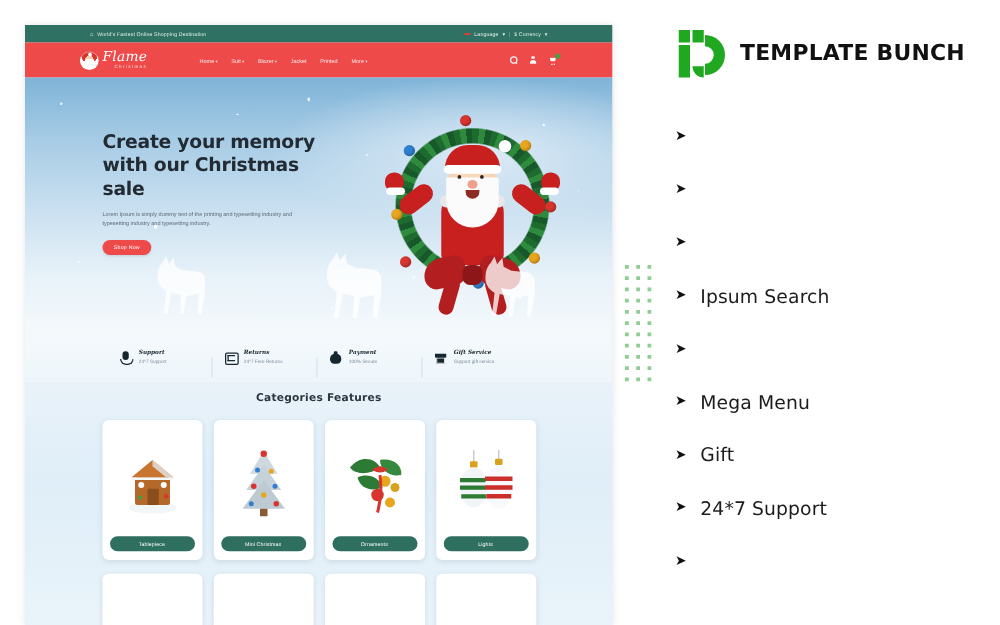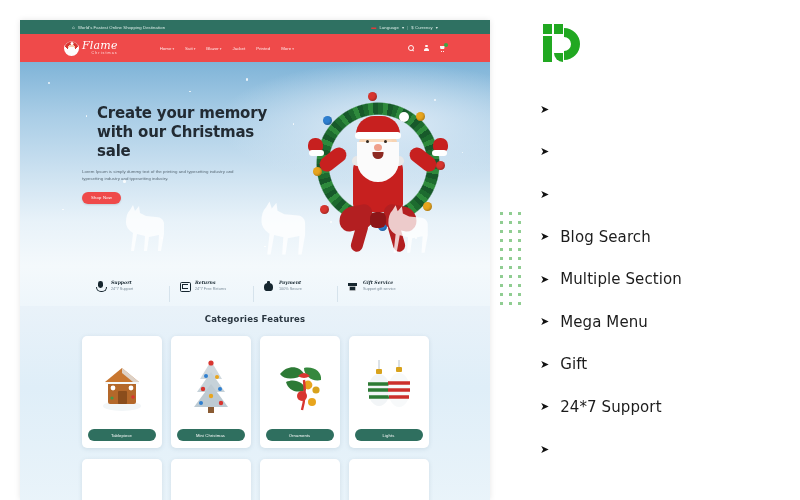--- a/index.html
+++ b/index.html
@@ -110,21 +110,21 @@
     position: relative; height: 204px; overflow: hidden;
     background:
       radial-gradient(ellipse 60% 50% at 78% 30%, #dceaf6 0%, rgba(220,234,246,0) 60%),
       linear-gradient(180deg, #7fb4d8 0%, #a9cde6 26%, #cde2f1 55%, #e8f2f9 78%, #f4f9fc 100%);
   }
   .snowflakes { position: absolute; inset: 0; }
   .sf { position: absolute; background: #fff; border-radius: 50%; opacity: .85; }
   .hero-copy { position: absolute; left: 62px; top: 42px; width: 185px; }
   .hero-h1 {
     font-family: "DejaVu Sans", sans-serif; font-weight: 700;
-    font-size: 15px; line-height: 1.26; color: #222b33; letter-spacing: -.2px; margin-left: 15px;
+    font-size: 15px; line-height: 1.26; color: #222b33; letter-spacing: -.2px;
   }
   .hero-p {
     margin-top: 7px; font-size: 4.4px; line-height: 1.72;
     color: #5b6b77; width: 152px;
   }
   .shop-btn {
     margin-top: 9px; display: inline-block;
     background: #ef4a4a; color: #fff; font-size: 4.2px;
     padding: 3.6px 9px; border-radius: 9px; letter-spacing: .2px;
     box-shadow: 0 1px 2px rgba(0,0,0,.12);
@@ -573,39 +573,39 @@
     <div class="brand">
       <div class="brand-mark">
         <svg width="42" height="42" viewBox="0 0 42 42">
           <path d="M3 2 h9 v10 h-9 z" fill="#21a821"></path>
           <path d="M3 14 h9 v26 h-9 z" fill="#21a821"></path>
           <path d="M14 2 h9 v10 h-9 z" fill="#21a821"></path>
           <path d="M24 6 A16 16 0 0 1 24 38 L24 29 A7 7 0 0 0 24 15 Z" fill="#21a821"></path>
           <path d="M14 31 A9 9 0 0 0 23 40 L23 31 Z" fill="#21a821"></path>
         </svg>
       </div>
+      <div class="brand-name">TEMPLATE BUNCH</div>
     </div>
 
     <div class="feat-list">
       <div class="feat">
         <span class="feat-arrow">➤</span>
       </div>
       <div class="feat">
         <span class="feat-arrow">➤</span>
       </div>
       <div class="feat">
         <span class="feat-arrow">➤</span>
       </div>
       <div class="feat">
         <span class="feat-arrow">➤</span>
-        <span class="feat-txt">Blog Search</span>
-      </div>
-      <div class="feat">
-        <span class="feat-arrow">➤</span>
-        <span class="feat-txt">Multiple Section</span>
+        <span class="feat-txt">Ipsum Search</span>
+      </div>
+      <div class="feat">
+        <span class="feat-arrow">➤</span>
       </div>
       <div class="feat">
         <span class="feat-arrow">➤</span>
         <span class="feat-txt">Mega Menu</span>
       </div>
       <div class="feat">
         <span class="feat-arrow">➤</span>
         <span class="feat-txt">Gift</span>
       </div>
       <div class="feat">

